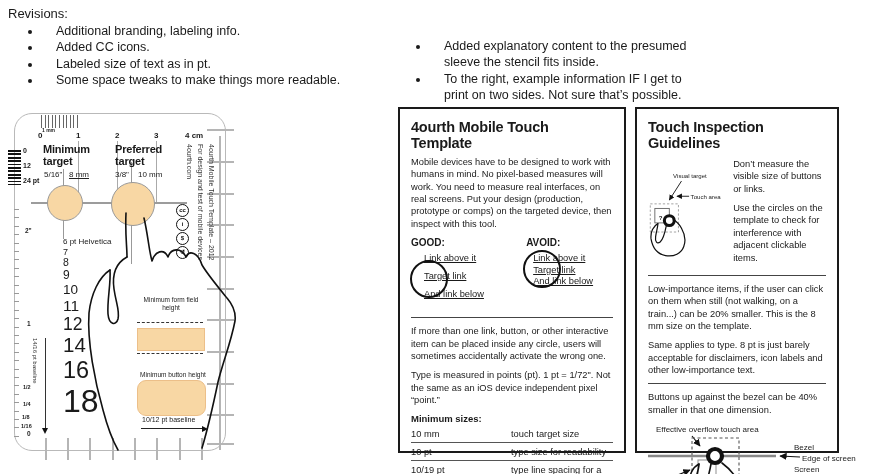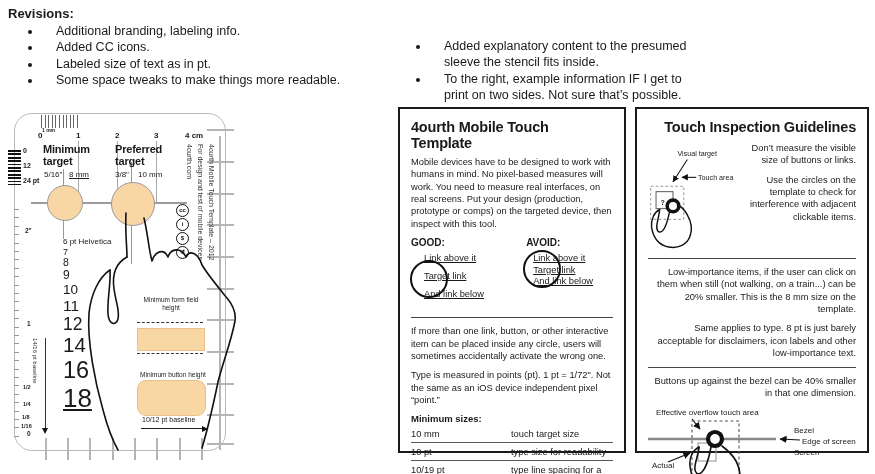--- a/index.html
+++ b/index.html
@@ -1,21 +1,21 @@
 <!DOCTYPE html>
 <html><head>
 <meta charset="utf-8">
 <style>
   html,body{margin:0;padding:0;background:#fff;}
   body{width:875px;height:474px;position:relative;font-family:"Liberation Sans",sans-serif;color:#1a1a1a;overflow:hidden;}
   .abs{position:absolute;}
   
   #header{left:8px;top:6px;width:380px;}
   #page-date{font-size:15px;font-weight:bold;margin:0 0 2px 0;}
-  #revisions-label{font-size:13px;margin:0;font-weight:bold;}
+  #revisions-label{font-size:13px;margin:0;}
   ul.bullets{margin:2px 0 0 0;padding-left:34px;font-size:12.5px;line-height:1.3;}
   ul.bullets li{padding-left:14px;margin:0;}
   #right-bullets{left:396px;top:36px;width:300px;}
   
   #stencil{left:14px;top:113px;width:210px;height:336px;border:1.5px solid #b9b9b9;border-radius:18px;background:#fff;}
   #stencil .lbl{position:absolute;white-space:nowrap;}
   .mm-comb{left:26px;top:1px;width:38px;height:13px;background:repeating-linear-gradient(to right,#666 0 1px,transparent 1px 3.6px);}
   .mm-lbl{left:27px;top:13px;font-size:5px;font-weight:bold;}
   .cm-num{top:17px;font-size:8px;font-weight:bold;}
   .vline{position:absolute;width:1px;background:#aaa;}
@@ -30,33 +30,33 @@
   .target-title{font-weight:bold;font-size:11px;line-height:1.08;letter-spacing:-.2px;}
   .target-size{font-size:8px;color:#222;}
   .circle{position:absolute;border-radius:50%;background:#f8d7a4;border:1.5px solid #999;}
   .side-text{position:absolute;left:168px;top:30px;height:250px;writing-mode:vertical-rl;font-size:7px;color:#333;line-height:1.55;}
   .cc-col{position:absolute;left:161px;top:90px;display:flex;flex-direction:column;gap:1px;}
   .cc-ic{width:11px;height:11px;border:1.1px solid #111;border-radius:50%;font-size:6px;line-height:11px;text-align:center;font-weight:bold;color:#111;background:#fff;}
   .type-scale{position:absolute;left:48px;top:124px;}
   .type-scale div{line-height:1.12;}
   .ts6{font-size:8px;} .ts7{font-size:9px;} .ts8{font-size:10.5px;} .ts9{font-size:12px;}
   .ts10{font-size:13.5px;} .ts11{font-size:15.5px;} .ts12{font-size:17.5px;} .ts14{font-size:20.5px;}
-  .ts16{font-size:23.5px;} .ts18{font-size:26px;text-decoration:underline;}
+  .ts16{font-size:23.5px;} .ts18{font-size:32px;}
   .baseline-rot{position:absolute;left:17px;top:224px;writing-mode:vertical-rl;font-size:6px;color:#333;}
   .bl-line{position:absolute;left:30px;top:224px;width:1px;height:92px;background:#333;}
   .bl-arrow{position:absolute;left:27px;top:314px;width:0;height:0;border-left:3.5px solid transparent;border-right:3.5px solid transparent;border-top:6px solid #111;}
   .ff-lbl{font-size:6.5px;text-align:center;line-height:1.25;color:#222;}
   .dashed{position:absolute;border-top:1.6px dashed #333;width:66px;left:122px;}
   .peach-rect{position:absolute;background:#f8d7a4;border:1px solid #ecbf89;}
   .arrow-line{position:absolute;height:1.2px;background:#222;}
   .arrow-r{position:absolute;width:0;height:0;border-top:3.5px solid transparent;border-bottom:3.5px solid transparent;border-left:6px solid #111;}
   
   .card{background:#fff;border:2px solid #1a1a1a;padding:8px 11px;box-sizing:border-box;}
   #template-card{left:398px;top:107px;width:228px;height:346px;}
-  #guidelines-card{left:635px;top:107px;width:234px;height:346px;text-align:right;}
+  #guidelines-card{left:635px;top:107px;width:204px;height:346px;}
   .card h2{font-size:14.5px;margin:2px 0 5px 0;letter-spacing:-.2px;}
   .card p{font-size:9.3px;line-height:1.33;margin:0 0 7px 0;color:#1a1a1a;}
   .ga-row{display:flex;margin-top:2px;}
   .ga-col{position:relative;}
   .ga-col.g{width:57%;} .ga-col.a{width:43%;}
   .ga-head{font-weight:bold;font-size:10px;margin-bottom:5px;}
   .ga-links{position:relative;}
   .link{font-size:9.3px;text-decoration:underline;display:block;}
   .g .link{margin:0 0 8px 13px;}
   .a .link{margin:0 0 1px 7px;line-height:10.5px;}

